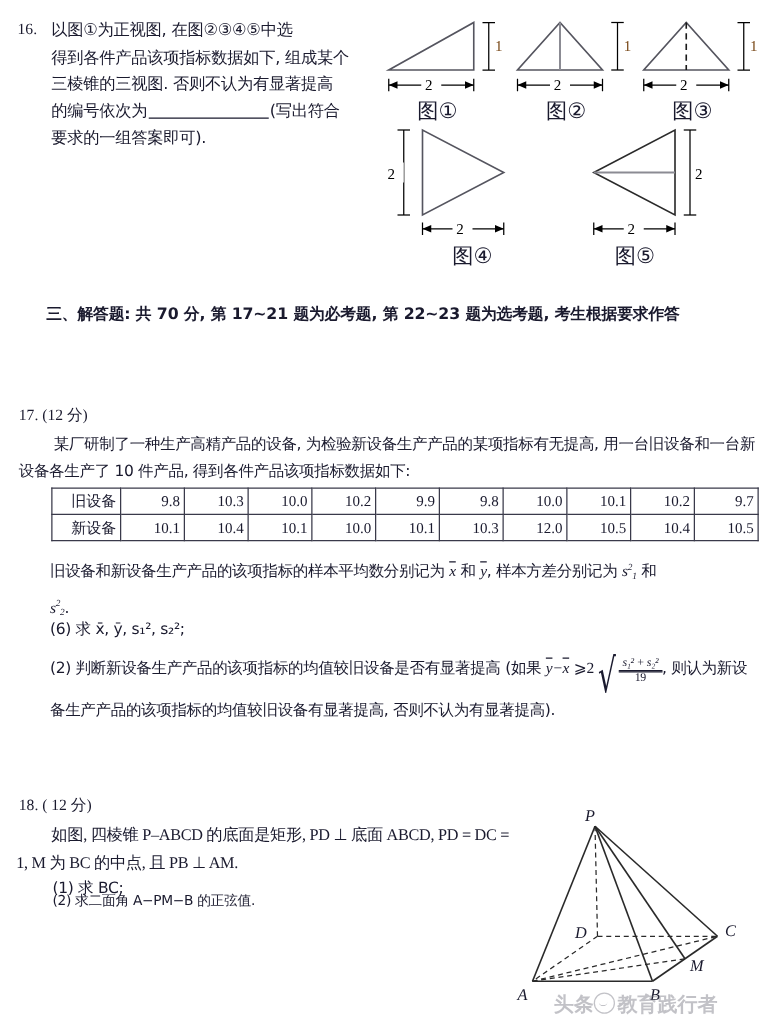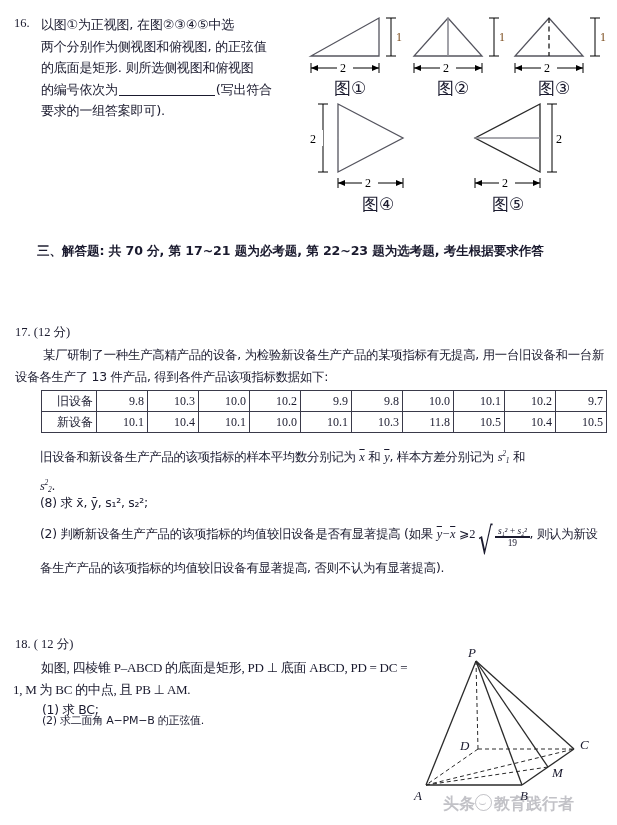--- a/index.html
+++ b/index.html
@@ -271,22 +271,22 @@
 </style>
 </head>
 <body>
 
 <div class="page">
 
   <div class="q16">
     <span class="q16-num">16.</span>
     <div class="q16-body">
       <span>以图①为正视图, 在图②③④⑤中选</span><br>
-      <span>两个分别作为侧视图和俯视图, 的正弦值</span><br>
-      <span>的底面是矩形. 则所选侧视图和俯视图</span><br>
+      <span>得到各件产品该项指标数据如下, 组成某个</span><br>
+      <span>三棱锥的三视图. 否则不认为有显著提高</span><br>
       <span>的编号依次为</span><span class="blank-line"></span><span>(写出符合</span><br>
       <span>要求的一组答案即可).</span>
     </div>
   </div>
 
   <div class="figs-top">
 
     <div class="fig" style="left:0px; top:0px;">
       <svg width="100" height="68" viewBox="0 0 100 68">
         <polygon points="6,48 74,48 74,10" fill="none" stroke="#55555f" stroke-width="1.3"></polygon>
@@ -388,21 +388,21 @@
         <polygon points="27,83 34,80 34,86" fill="#000"></polygon>
         <polygon points="92,83 85,80 85,86" fill="#000"></polygon>
       </svg>
       <div class="fig-cap" style="width:120px;">图⑤</div>
     </div>
   </div>
 
   <div class="sec-head" id="sec-3">三、解答题: 共 70 分, 第 17~21 题为必考题, 第 22~23 题为选考题, 考生根据要求作答</div>
 
   <div class="q17-label">17. (12 分)</div>
-  <div class="q17-p1">某厂研制了一种生产高精产品的设备, 为检验新设备生产产品的某项指标有无提高, 用一台旧设备和一台新设备各生产了 13 件产品, 得到各件产品该项指标数据如下:</div>
+  <div class="q17-p1">某厂研制了一种生产高精产品的设备, 为检验新设备生产产品的某项指标有无提高, 用一台旧设备和一台新设备各生产了 10 件产品, 得到各件产品该项指标数据如下:</div>
 
   <table class="data-table">
     <tbody>
         <tr>
       <td class="rowhead">旧设备</td>
       <td class="val">9.8</td>
       <td class="val">10.3</td>
       <td class="val">10.0</td>
       <td class="val">10.2</td>
       <td class="val">9.9</td>
@@ -413,39 +413,39 @@
       <td class="val">9.7</td>
     </tr>
     <tr>
       <td class="rowhead">新设备</td>
       <td class="val">10.1</td>
       <td class="val">10.4</td>
       <td class="val">10.1</td>
       <td class="val">10.0</td>
       <td class="val">10.1</td>
       <td class="val">10.3</td>
-      <td class="val">11.8</td>
+      <td class="val">12.0</td>
       <td class="val">10.5</td>
       <td class="val">10.4</td>
       <td class="val">10.5</td>
     </tr>
   </tbody>
     </table>
 
   <div class="q17-p2">
     <span>旧设备和新设备生产产品的该项指标的样本平均数分别记为</span>
     <span class="ovl mi">x</span>
     <span>和</span>
     <span class="ovl mi">y</span><span>, 样本方差分别记为</span>
     <span class="mi"><span>s</span><sup class="sq">2</sup><sub class="sb">1</sub></span>
     <span>和</span><br>
     <span class="mi"><span>s</span><sup class="sq">2</sup><sub class="sb">2</sub></span><span>.</span>
   </div>
 
-  <div class="q17-p3">(8) 求 x̄, ȳ, s₁², s₂²;</div>
+  <div class="q17-p3">(6) 求 x̄, ȳ, s₁², s₂²;</div>
 
   <div class="q17-p4">
     <span>(2) 判断新设备生产产品的该项指标的均值较旧设备是否有显著提高 (如果</span>
     <span class="mi"><span class="ovl">y</span><span>−</span><span class="ovl">x</span></span>
     <span>⩾</span><span class="num">2</span><span class="sqrt-box"><span class="sqrt-sign">√</span><span class="frac"><span class="nume mi">s₁² + s₂²</span><span class="deno num">19</span></span></span><span>, 则认为新设备生产产品的该项指标的均值较旧设备有显著提高, 否则不认为有显著提高).</span>
   </div>
 
   <div class="q18-label">18. ( 12 分)</div>
   <div class="q18-p1">如图, 四棱锥 P–ABCD 的底面是矩形, PD ⊥ 底面 ABCD, PD = DC = 1, M 为 BC 的中点, 且 PB ⊥ AM.</div>
   <div class="q18-p2">(1) 求 BC;</div>

